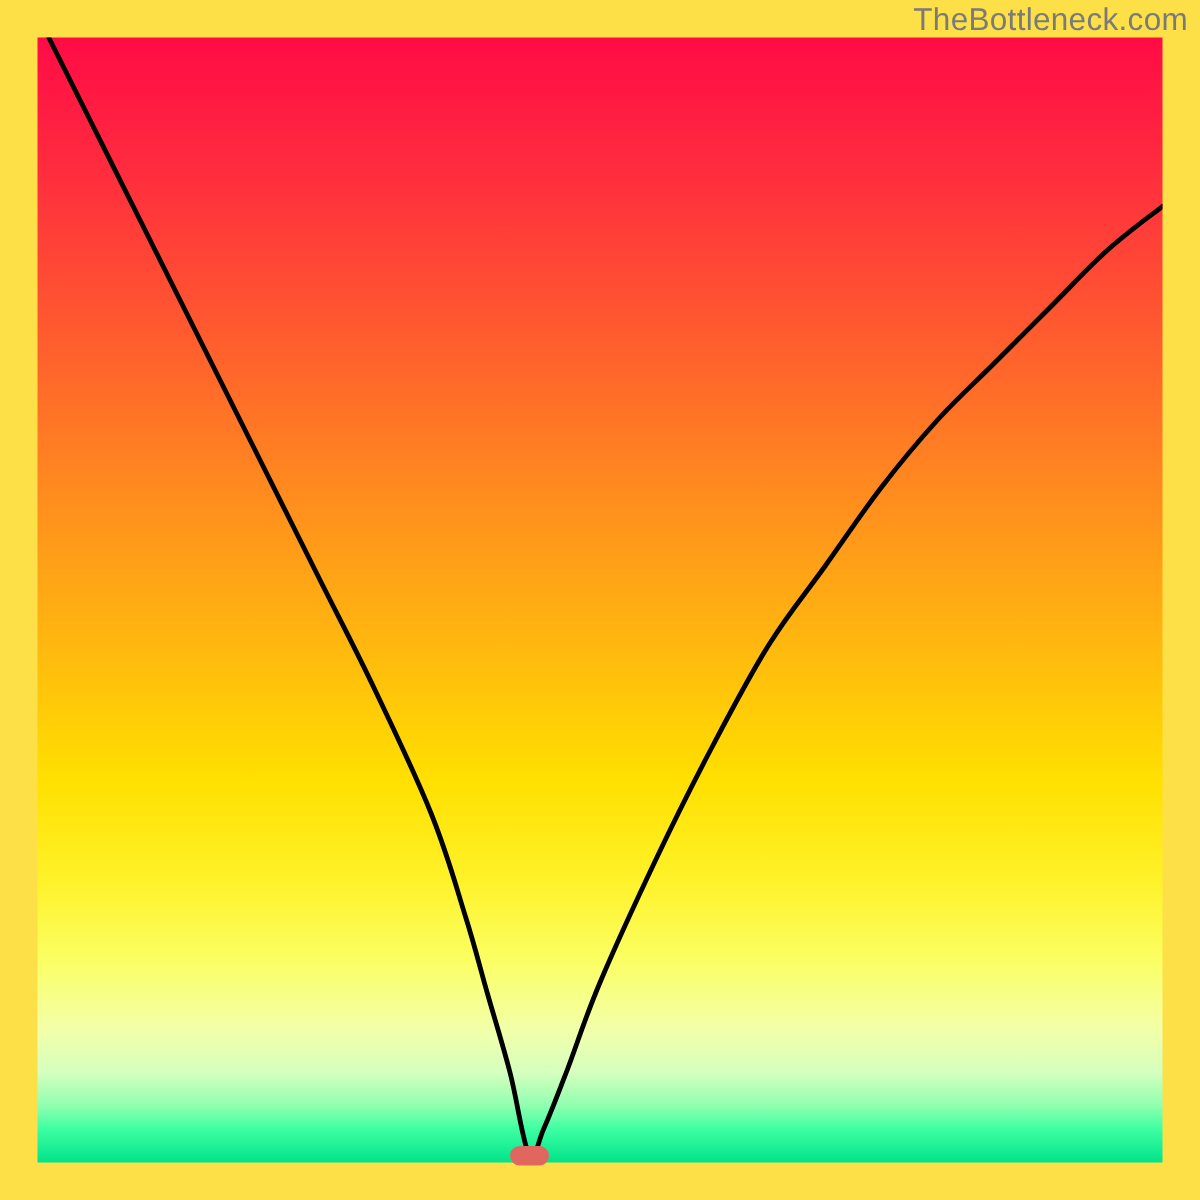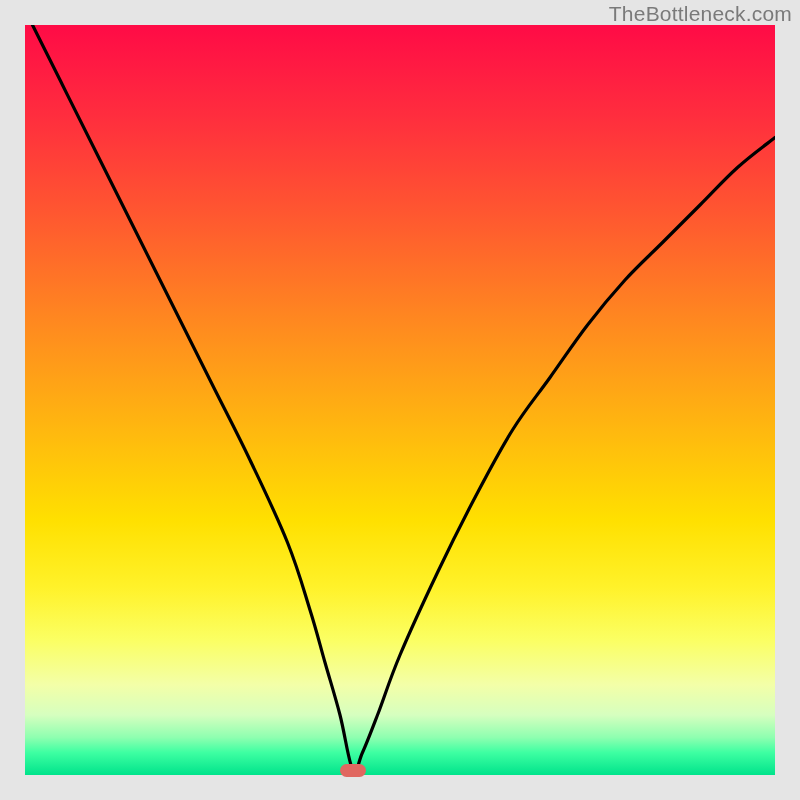--- a/index.html
+++ b/index.html
@@ -10,21 +10,21 @@
     background: #000;
     overflow: hidden;
     font-family: Arial, Helvetica, sans-serif;
   }
   .frame {
     position: absolute;
     left: 0;
     top: 0;
     width: 800px;
     height: 800px;
-    background: #e5e5e5;
+    background: #fde047;
   }
   .plot-area {
     position: absolute;
     left: 25px;
     top: 25px;
     width: 750px;
     height: 750px;
     
     background: linear-gradient(to bottom,
       #ff0b46 0%,

